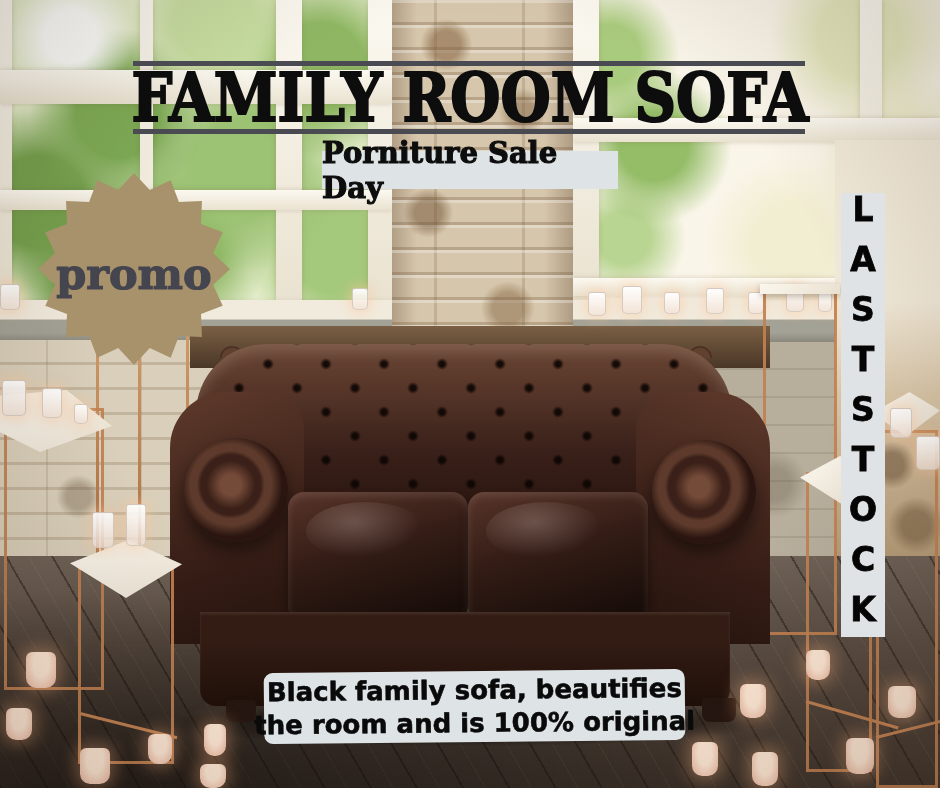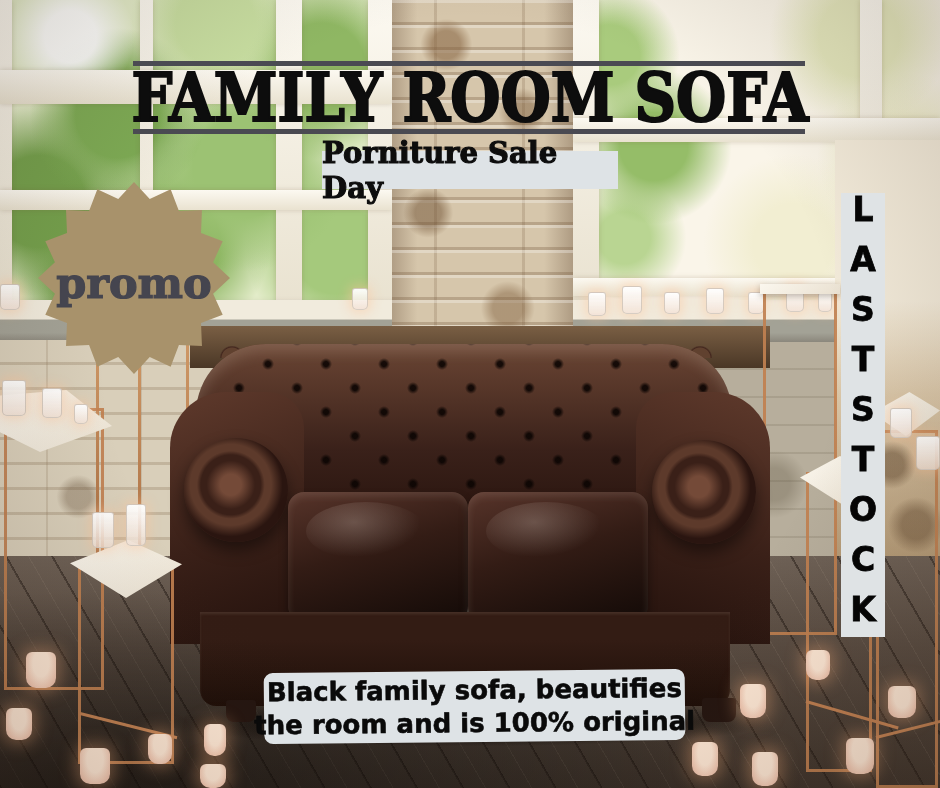--- a/index.html
+++ b/index.html
@@ -129,21 +129,21 @@
   .rule{background:#4a4a52;height:5px;width:672px;left:133px;}
   .rule-top{top:61px;} .rule-bottom{top:129px;}
   .title{left:100px;top:66px;width:740px;margin:0;text-align:center;
     font-family:"DejaVu Serif",serif;font-weight:bold;font-size:60px;line-height:62px;
     color:#0d0d0d;letter-spacing:0;-webkit-text-stroke:2px #0d0d0d;
     transform:scale(.96,1.12);transform-origin:50% 50%;}
   .subtitle-box{left:322px;top:151px;width:296px;height:38px;background:#dee3e6;
     display:flex;align-items:center;justify-content:flex-start;}
   .subtitle-box span{position:static;font-family:"DejaVu Serif",serif;font-weight:bold;
     font-size:29px;color:#0d0d0d;-webkit-text-stroke:1.1px #0d0d0d;transform:scaleY(1.05);}
-  .badge{left:38px;top:182px;width:192px;height:192px;background:#a8926b;
+  .badge{left:38px;top:173px;width:192px;height:192px;background:#a8926b;
     clip-path:polygon(100% 50%,91.2% 58.2%,96.2% 69.1%,84.9% 73.4%,85.4% 85.4%,73.4% 84.9%,69.1% 96.2%,58.2% 91.2%,50% 100%,41.8% 91.2%,30.9% 96.2%,26.6% 84.9%,14.6% 85.4%,15.1% 73.4%,3.8% 69.1%,8.8% 58.2%,0% 50%,8.8% 41.8%,3.8% 30.9%,15.1% 26.6%,14.6% 14.6%,26.6% 15.1%,30.9% 3.8%,41.8% 8.8%,50% 0%,58.2% 8.8%,69.1% 3.8%,73.4% 15.1%,85.4% 14.6%,84.9% 26.6%,96.2% 30.9%,91.2% 41.8%);
     display:flex;flex-direction:column;align-items:center;justify-content:center;padding-top:10px;}
   .badge span{position:static;font-family:"DejaVu Serif",serif;font-weight:bold;font-size:43px;
     line-height:48px;color:#45454f;-webkit-text-stroke:1.2px #45454f;}
   .side-banner{left:841px;top:193px;width:44px;height:444px;background:#dfe3e5;
     display:flex;align-items:center;justify-content:center;}
   .side-banner span{position:static;writing-mode:vertical-rl;text-orientation:upright;
     font-family:"DejaVu Sans",sans-serif;font-weight:bold;font-size:33px;letter-spacing:11px;
     color:#050505;-webkit-text-stroke:.8px #050505;}
   .caption-box{left:264px;top:671px;width:421px;height:71px;background:#dee3e6;border-radius:9px;

